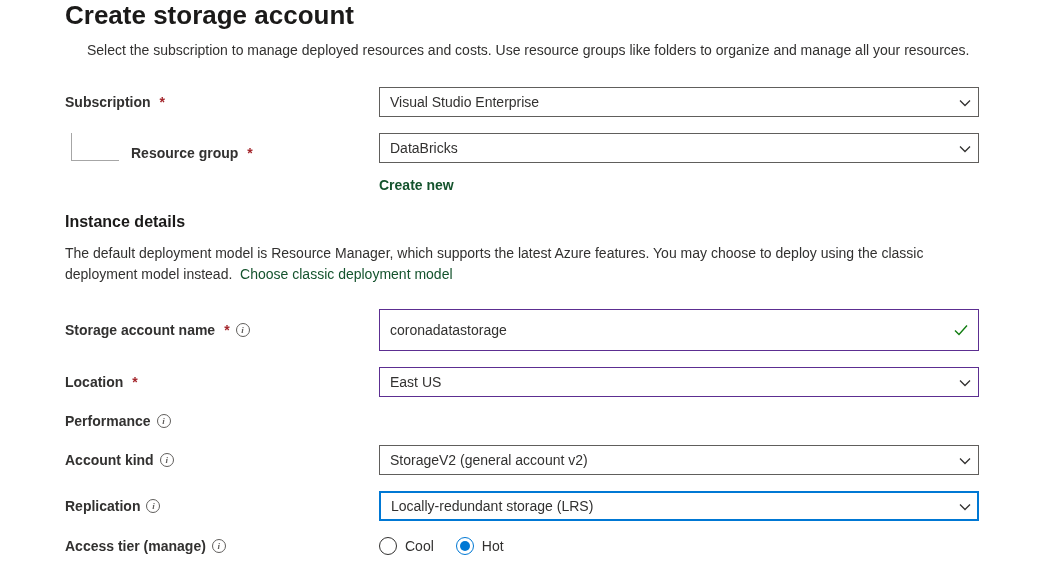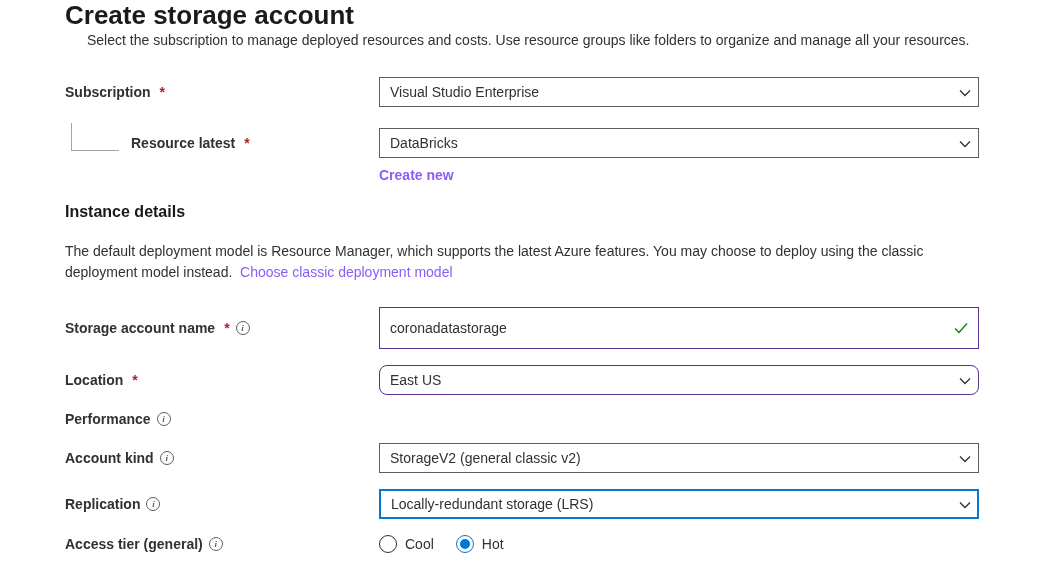--- a/index.html
+++ b/index.html
@@ -8,32 +8,32 @@
       background: #fff;
       color: #323130;
       padding: 0 0 0 65px;
       width: 1043px;
       font-size: 14px;
     }
     .page-title {
       font-size: 26px;
       font-weight: 600;
       color: #1b1a19;
+      margin-bottom: 10px;
     }
     .page-desc {
       font-size: 14px;
       color: #323130;
       margin-bottom: 26px;
       line-height: 1.4;
       max-width: 920px;
       margin-left: 22px;
     }
     .form-row {
       display: flex;
-      align-items: center;
       margin-bottom: 16px;
     }
     .form-row.with-sub { margin-bottom: 6px; }
     .label-col {
       width: 314px;
       flex-shrink: 0;
       font-size: 14px;
       color: #323130;
       display: flex;
       align-items: center;
@@ -68,21 +68,21 @@
       height: 30px;
       border: 1px solid #605e5c;
       background: #fff;
       padding: 0 14px 0 10px;
       font-size: 14px;
       color: #323130;
       display: flex;
       align-items: center;
       cursor: pointer;
     }
-    .select-box.purple { border-color: #5c2e91; border-radius: 8px; }
+    .select-box.purple { border-color: #5c2e91; }
     .select-box.blue { border-color: #0078d4; border-width: 2px; }
     .chevron {
       position: absolute;
       right: 8px;
       top: 50%;
       transform: translateY(-50%);
       width: 12px; height: 12px;
       pointer-events: none;
     }
     .chevron svg { width: 100%; height: 100%; }
@@ -110,37 +110,37 @@
     .indent-line {
       width: 48px;
       height: 28px;
       border-left: 1px solid #a6a6a6;
       border-bottom: 1px solid #a6a6a6;
       margin-right: 6px;
       margin-bottom: 12px;
       margin-left: 6px;
     }
     .link {
-      color: #8b5cf6;
+      color: #14532d;
       font-size: 14px;
       cursor: pointer;
       text-decoration: none;
       font-weight: 600;
     }
     .sub-link-row {
       padding-left: 314px;
       margin-bottom: 20px;
       margin-top: -2px;
     }
     .section-title {
       font-size: 16px;
       font-weight: 600;
       color: #1b1a19;
       margin-top: 8px;
-      margin-bottom: 20px;
+      margin-bottom: 12px;
     }
     .section-desc {
       font-size: 14px;
       color: #323130;
       margin-bottom: 24px;
       line-height: 1.5;
       max-width: 920px;
     }
     .section-desc .link { font-weight: 400; }
     .radio-group {
@@ -189,21 +189,21 @@
             <path d="M1 3.5 L6 8.5 L11 3.5" stroke="#323130" stroke-width="1.3" fill="none"></path>
           </svg>
       </span>
     </div>
   </div>
 </div>
 
 <div class="form-row with-sub">
   <div class="label-col bold" style="position:relative;">
     <span class="indent-line"></span>
-    <span>Resource latest</span>
+    <span>Resource group</span>
       <span class="required">*</span>
   </div>
   <div class="field-col">
     <div class="select-wrap">
       <div class="select-box">
         <span>DataBricks</span>
       </div>
       <span class="chevron">
         <svg viewBox="0 0 12 12">
             <path d="M1 3.5 L6 8.5 L11 3.5" stroke="#323130" stroke-width="1.3" fill="none"></path>
@@ -266,21 +266,21 @@
 </div>
 
 <div class="form-row">
   <div class="label-col bold">
     <span>Account kind</span>
     <span class="info-icon">i</span>
   </div>
   <div class="field-col">
     <div class="select-wrap">
       <div class="select-box">
-        <span>StorageV2 (general classic v2)</span>
+        <span>StorageV2 (general account v2)</span>
       </div>
       <span class="chevron">
         <svg viewBox="0 0 12 12">
             <path d="M1 3.5 L6 8.5 L11 3.5" stroke="#323130" stroke-width="1.3" fill="none"></path>
           </svg>
       </span>
     </div>
   </div>
 </div>
 
@@ -298,21 +298,21 @@
         <svg viewBox="0 0 12 12">
             <path d="M1 3.5 L6 8.5 L11 3.5" stroke="#323130" stroke-width="1.3" fill="none"></path>
           </svg>
       </span>
     </div>
   </div>
 </div>
 
 <div class="form-row">
   <div class="label-col bold">
-    <span>Access tier (general)</span>
+    <span>Access tier (manage)</span>
     <span class="info-icon">i</span>
   </div>
   <div class="field-col">
     <div class="radio-group">
       <label class="radio-item">
         <span class="radio-circle"></span>
         <span>Cool</span>
       </label>
       <label class="radio-item">
         <span class="radio-circle selected">

